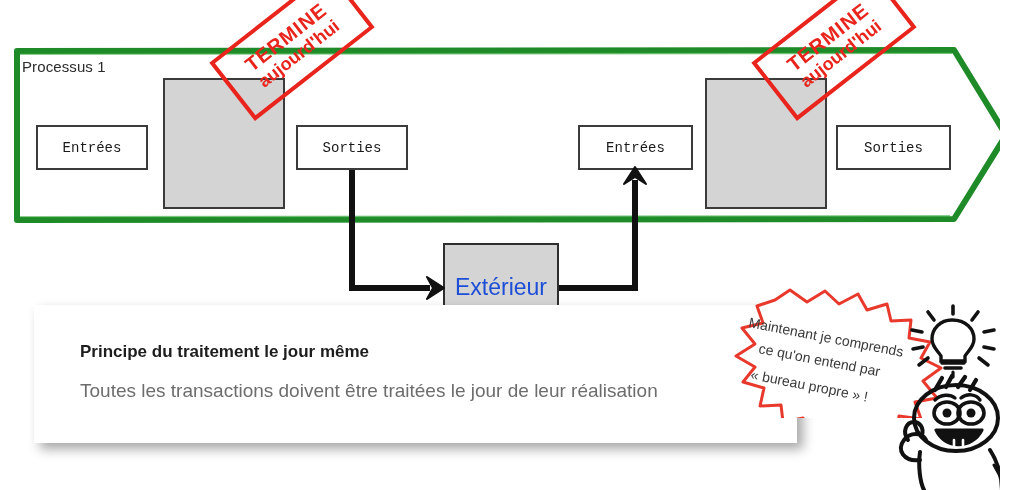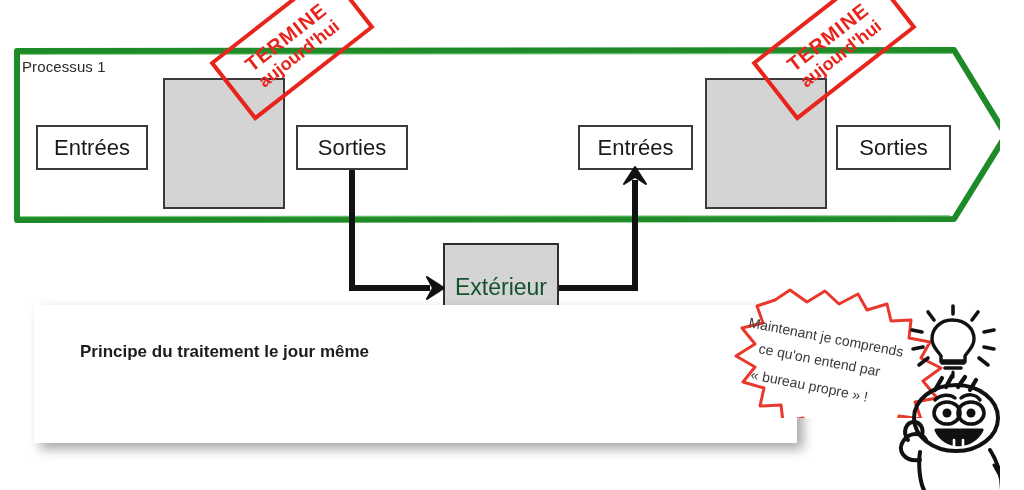--- a/index.html
+++ b/index.html
@@ -9,26 +9,26 @@
   
   .proc-shape{position:absolute;left:14px;top:47px;width:996px;height:176px;}
   .proc-shape svg{display:block;width:100%;height:100%;}
 
   .proc-label{position:absolute;left:22px;top:58px;font-size:15px;color:#2b2b2b;
               letter-spacing:.1px;white-space:nowrap;}
 
   
   .io-box{position:absolute;background:#ffffff;border:2px solid #3b3b3b;
           display:flex;align-items:center;justify-content:center;
-          font-size:22px;color:#1a1a1a;box-sizing:border-box;}
+          font-size:14px;color:#1a1a1a;box-sizing:border-box;font-family:Liberation Mono, monospace;}
   .gray-box{position:absolute;background:#d4d4d4;border:2px solid #3b3b3b;
             box-sizing:border-box;}
   .ext-box{position:absolute;background:#d4d4d4;border:2px solid #2e2e2e;
            display:flex;align-items:center;justify-content:center;
-           font-size:23px;color:#14532d;box-sizing:border-box;}
+           font-size:23px;color:#1d4ed8;box-sizing:border-box;}
 
   
   .connectors{position:absolute;left:0;top:0;width:1024px;height:490px;
               pointer-events:none;}
 
   
   .stamp{position:absolute;width:152px;height:74px;border:4px solid #e8241c;
          transform-origin:50% 50%;box-sizing:border-box;
          display:flex;flex-direction:column;align-items:center;justify-content:center;}
   .stamp .l1{font-size:20px;font-weight:bold;color:#e8241c;letter-spacing:1px;
@@ -100,20 +100,21 @@
     <div class="l2">aujourd'hui</div>
   </div>
 
   <div class="stamp" style="left:758px;top:8px;transform:rotate(-38deg);">
     <div class="l1">TERMINE</div>
     <div class="l2">aujourd'hui</div>
   </div>
 
   <div class="panel">
     <div class="panel-title">Principe du traitement le jour même</div>
+    <div class="panel-sub">Toutes les transactions doivent être traitées le jour de leur réalisation</div>
   </div>
 
   <div class="burst">
     <svg viewBox="0 0 233 130">
       <polygon points="60,12 75,2 92,14 110,3 124,16 143,6 152,22 172,16 176,33
                        196,32 194,50 215,54 206,70 226,80 208,93 222,110 200,114
                        206,131 184,128 182,145 163,137 155,152 138,140 125,152
                        112,137 96,146 88,130 68,134 66,117 45,118 49,100 28,94
                        40,79 21,68 40,56 27,40 48,35 42,18" fill="#ffffff" stroke="#e8392c" stroke-width="3" stroke-linejoin="round"></polygon>
     </svg>

